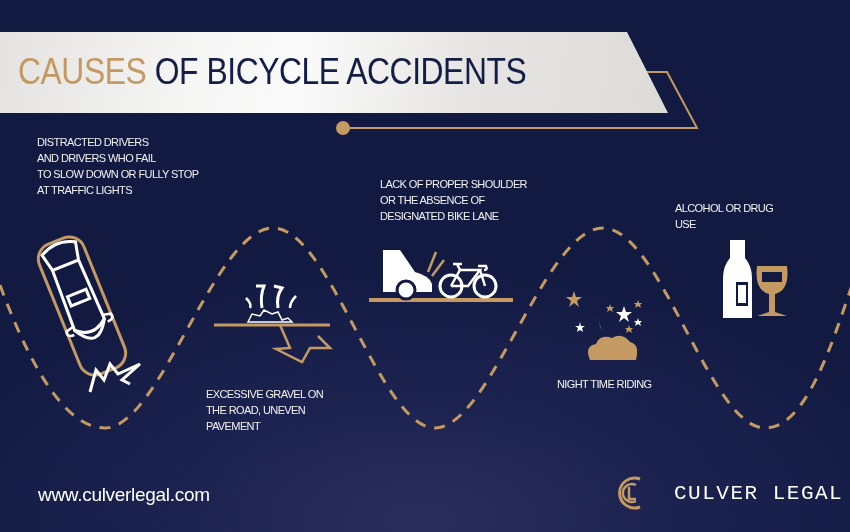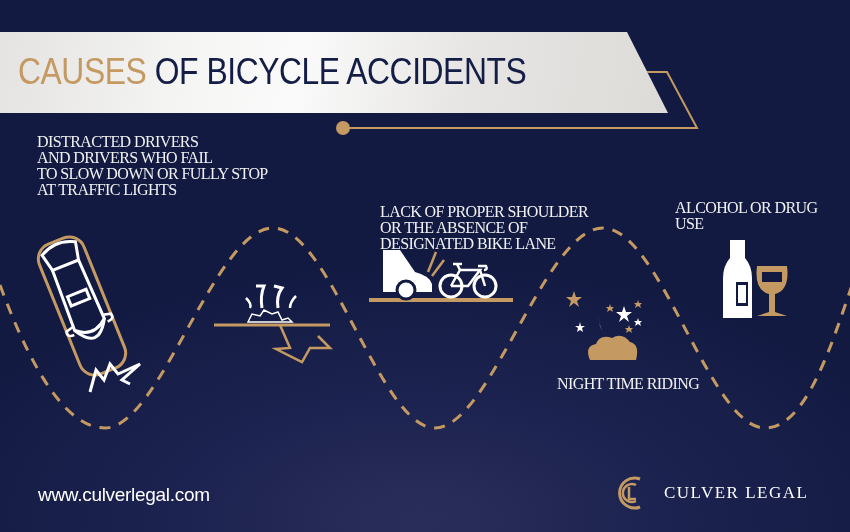--- a/index.html
+++ b/index.html
@@ -22,34 +22,34 @@
       font-family: "Liberation Sans", sans-serif;
       font-size: 37px; letter-spacing: -0.5px; white-space: nowrap;
       transform: scaleX(0.86); transform-origin: left center;
       line-height: 44px;
     }
     .title .accent { color: #c49a62; }
     .title .main { color: #141d45; }
     svg.overlay { position: absolute; left: 0; top: 0; }
     .cap {
       position: absolute; color: #f2f2f2;
-      font-family: Liberation Serif, serif; font-size: 16px; line-height: 16px;
+      font-family: Liberation Sans, sans-serif; font-size: 11px; line-height: 16px;
       letter-spacing: -0.6px; white-space: pre-line; text-transform: uppercase;
     }
     .url {
       position: absolute; left: 38px; top: 484px; color: #ffffff;
       font-family: "Liberation Sans", sans-serif; font-size: 19px; letter-spacing: -0.3px;
     }
     .brand {
       position: absolute; left: 614px; top: 475px; height: 36px;
       display: flex; align-items: center;
     }
     .brand-name {
-      color: #ffffff; font-family: Liberation Serif, serif; font-size: 17px;
-      letter-spacing: 1.5px; margin-left: 16px;
+      color: #ffffff; font-family: Liberation Mono, monospace; font-size: 21px;
+      letter-spacing: 1.5px; margin-left: 26px;
     }
   </style>
 </head>
 <body>
 
 <div class="stage">
 
   <div class="banner"></div>
   <div class="title">
     <span class="accent">CAUSES</span>
@@ -123,21 +123,24 @@
       <path d="M 10 -14 A 15 15 0 1 0 10 14" fill="none" stroke="#c49a62" stroke-width="3"></path>
       <path d="M 6 -8 A 9 9 0 1 0 6 8" fill="none" stroke="#c49a62" stroke-width="2.5"></path>
       <path d="M -1 -6 L -1 6 L 6 6" fill="none" stroke="#c49a62" stroke-width="2.5"></path>
     </g>
   </svg>
 
   <div class="cap" style="left:37px; top:134px;">DISTRACTED DRIVERS
 AND DRIVERS WHO FAIL
 TO SLOW DOWN OR FULLY STOP
 AT TRAFFIC LIGHTS</div>
-  <div class="cap" style="left:380px; top:176px;margin-top:28px;">LACK OF PROPER SHOULDER
+  <div class="cap" style="left:206px; top:386px;">EXCESSIVE GRAVEL ON
+THE ROAD, UNEVEN
+PAVEMENT</div>
+  <div class="cap" style="left:380px; top:176px;">LACK OF PROPER SHOULDER
 OR THE ABSENCE OF
 DESIGNATED BIKE LANE</div>
   <div class="cap" style="left:675px; top:200px;">ALCOHOL OR DRUG
 USE</div>
   <div class="cap" style="left:557px; top:376px;">NIGHT TIME RIDING</div>
 
   <div class="url">www.culverlegal.com</div>
   <div class="brand">
     <span style="width:34px; display:inline-block;"></span>
     <span class="brand-name">CULVER LEGAL</span>

